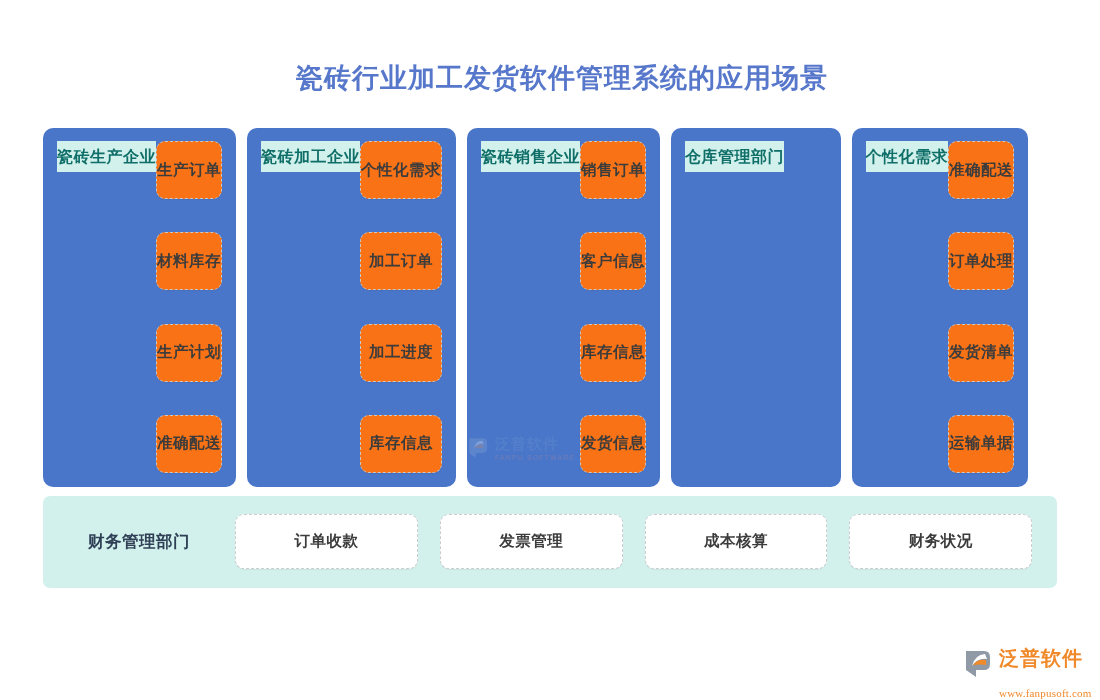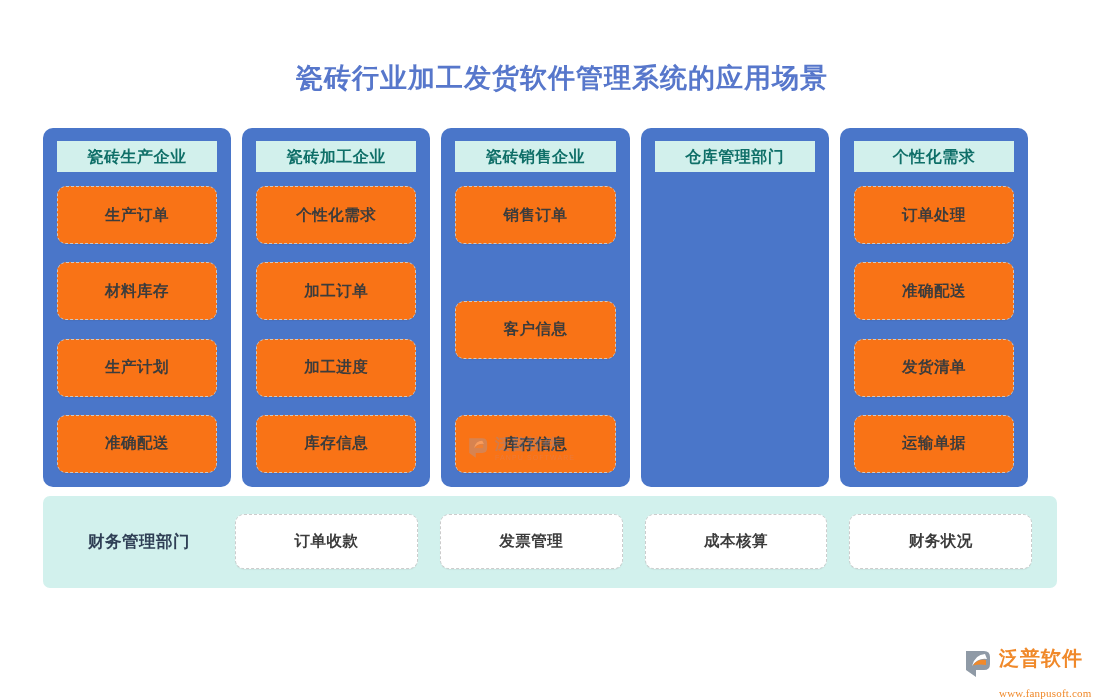--- a/index.html
+++ b/index.html
@@ -46,21 +46,21 @@
     gap: 11px;
   }
 
   .column {
     flex: 1 1 0;
     background: #4a76c9;
     border-radius: 10px;
     padding: 13px 14px 14px 14px;
     box-sizing: border-box;
     display: flex;
-    flex-direction: column;
+    flex-direction: row;
   }
 
   .column-header {
     background: #d2f0ec;
     color: #0f6f68;
     font-size: 16px;
     font-weight: bold;
     text-align: center;
     line-height: 31px;
     height: 31px;
@@ -246,32 +246,33 @@
         <div class="item-card">库存信息</div>
       </div>
     </div>
 
     <div class="column">
       <div class="column-header">瓷砖销售企业</div>
       <div class="column-items">
         <div class="item-card">销售订单</div>
         <div class="item-card">客户信息</div>
         <div class="item-card">库存信息</div>
+        <div class="item-card">发货信息</div>
       </div>
     </div>
 
     <div class="column">
       <div class="column-header">仓库管理部门</div>
     </div>
 
     <div class="column">
       <div class="column-header">个性化需求</div>
       <div class="column-items">
+        <div class="item-card">准确配送</div>
         <div class="item-card">订单处理</div>
-        <div class="item-card">准确配送</div>
         <div class="item-card">发货清单</div>
         <div class="item-card">运输单据</div>
       </div>
     </div>
 
   </div>
 
   <div class="finance-bar">
     <div class="finance-label">财务管理部门</div>
     <div class="finance-items">

